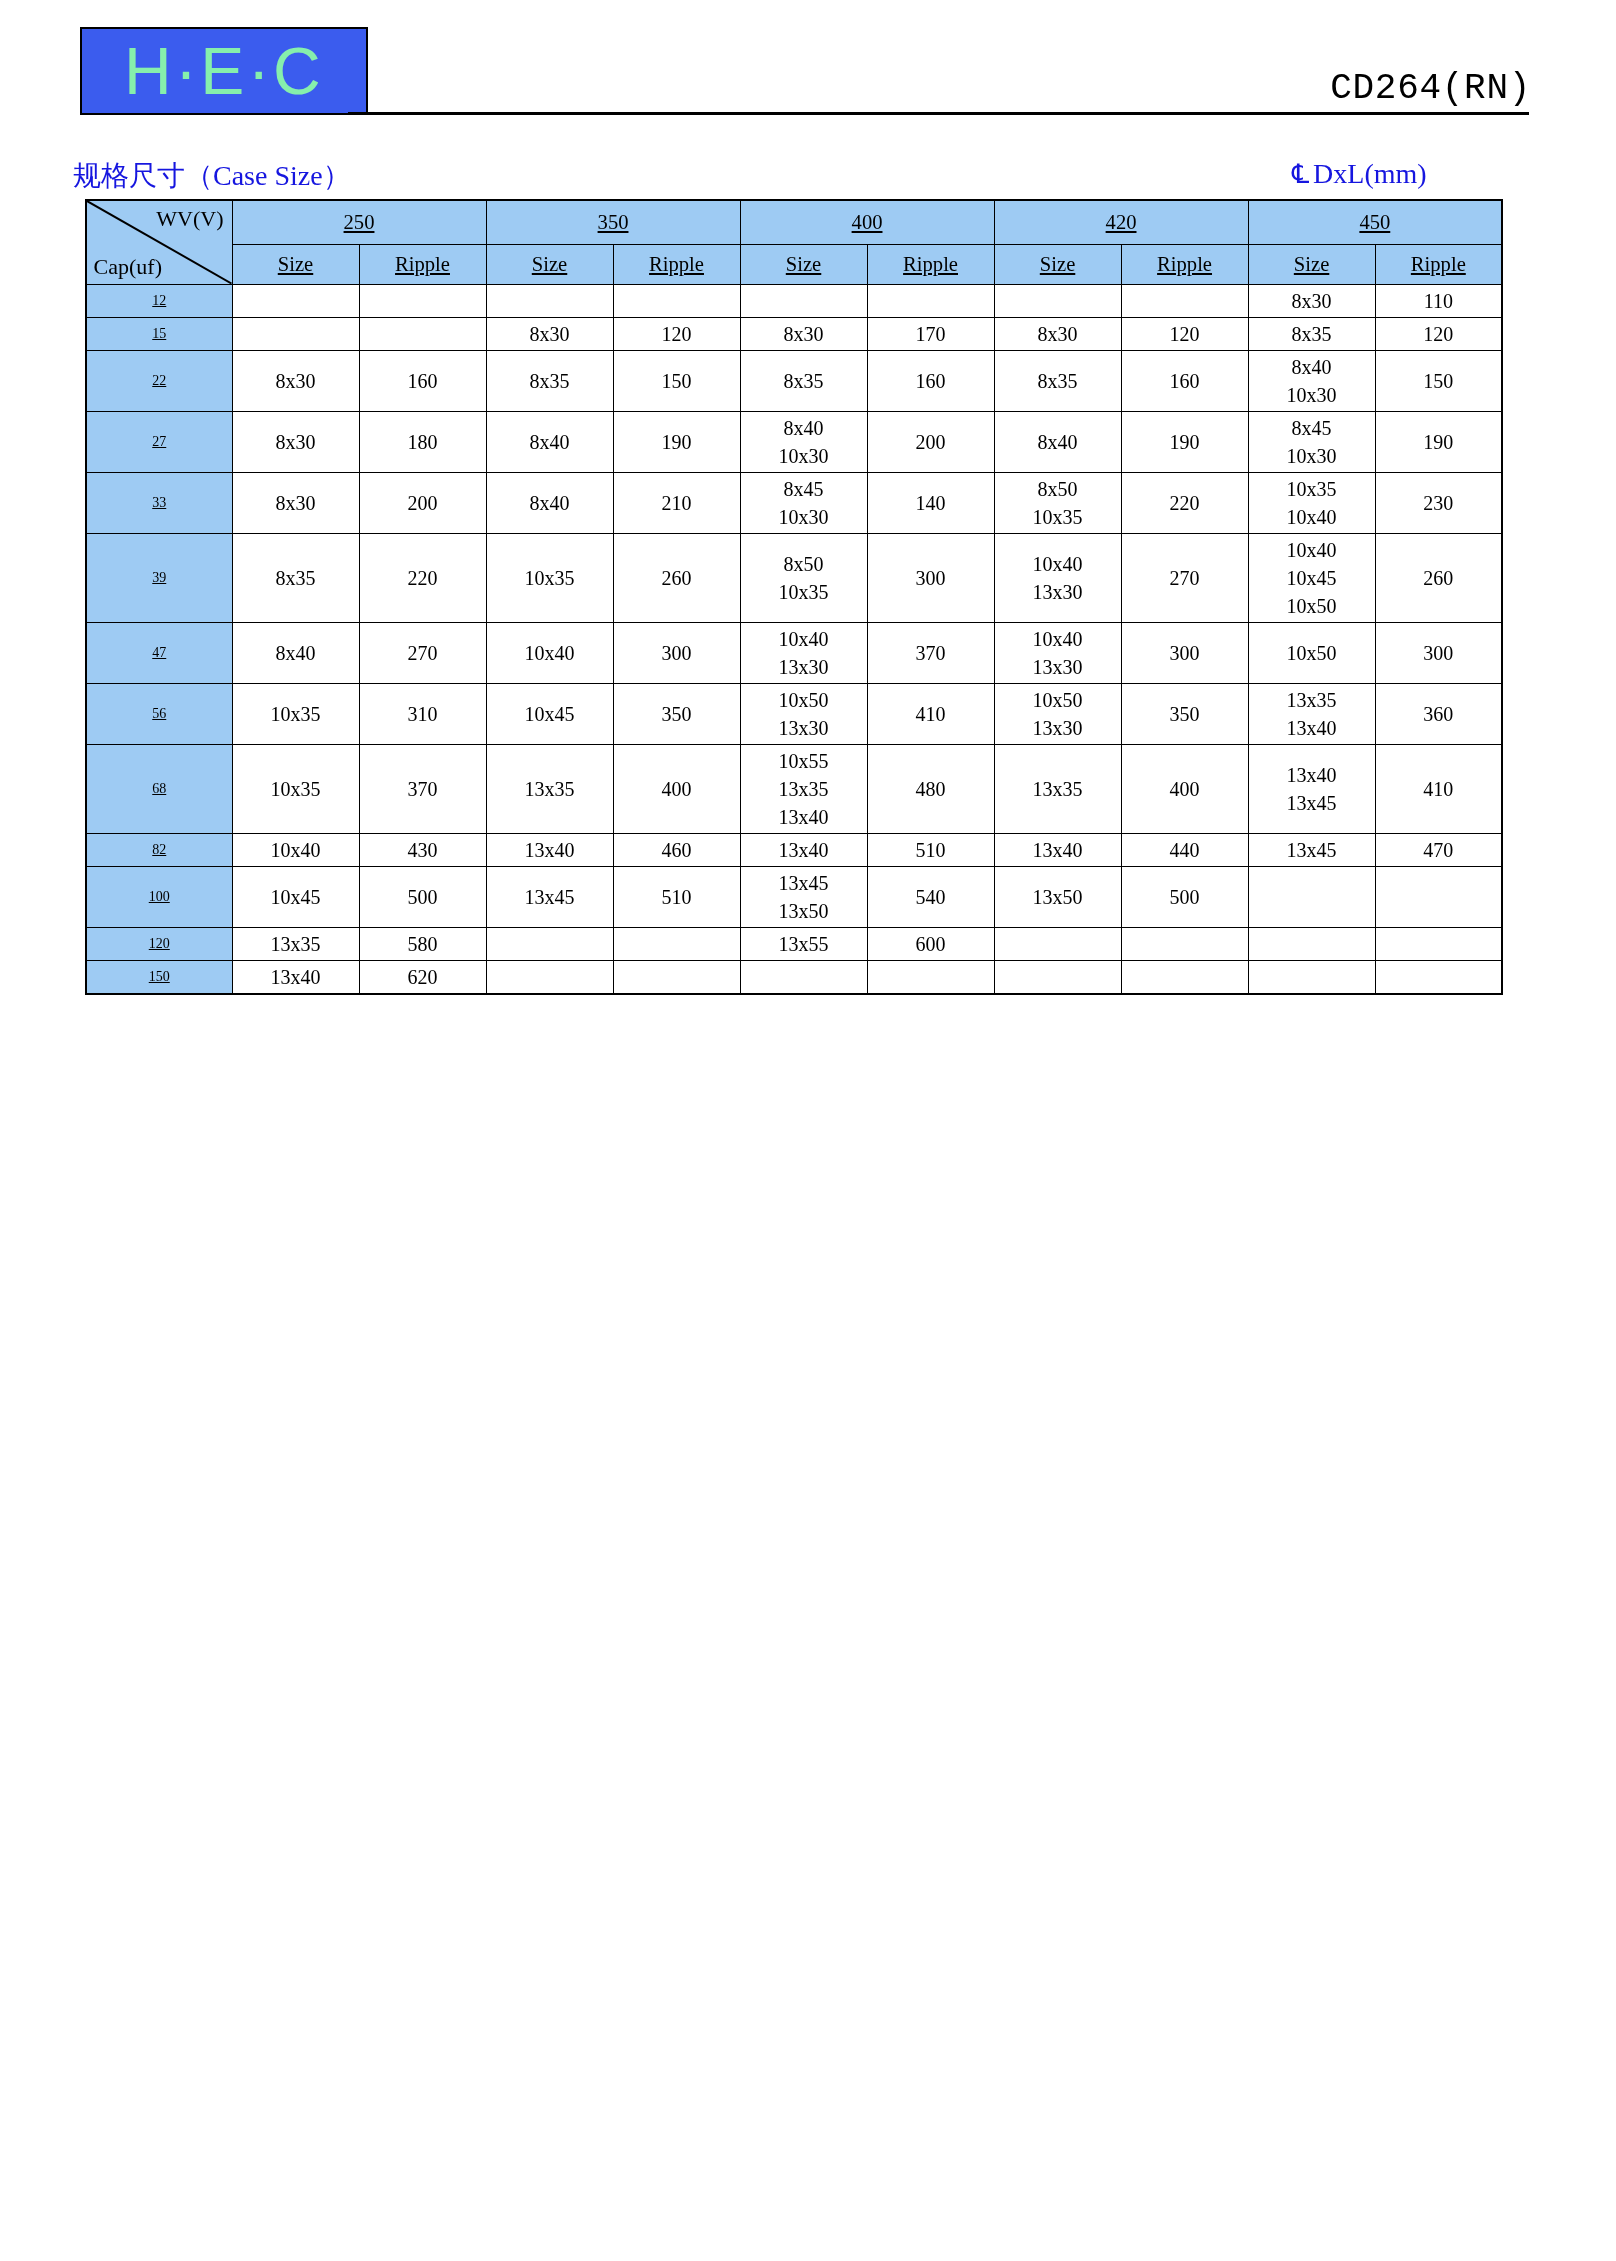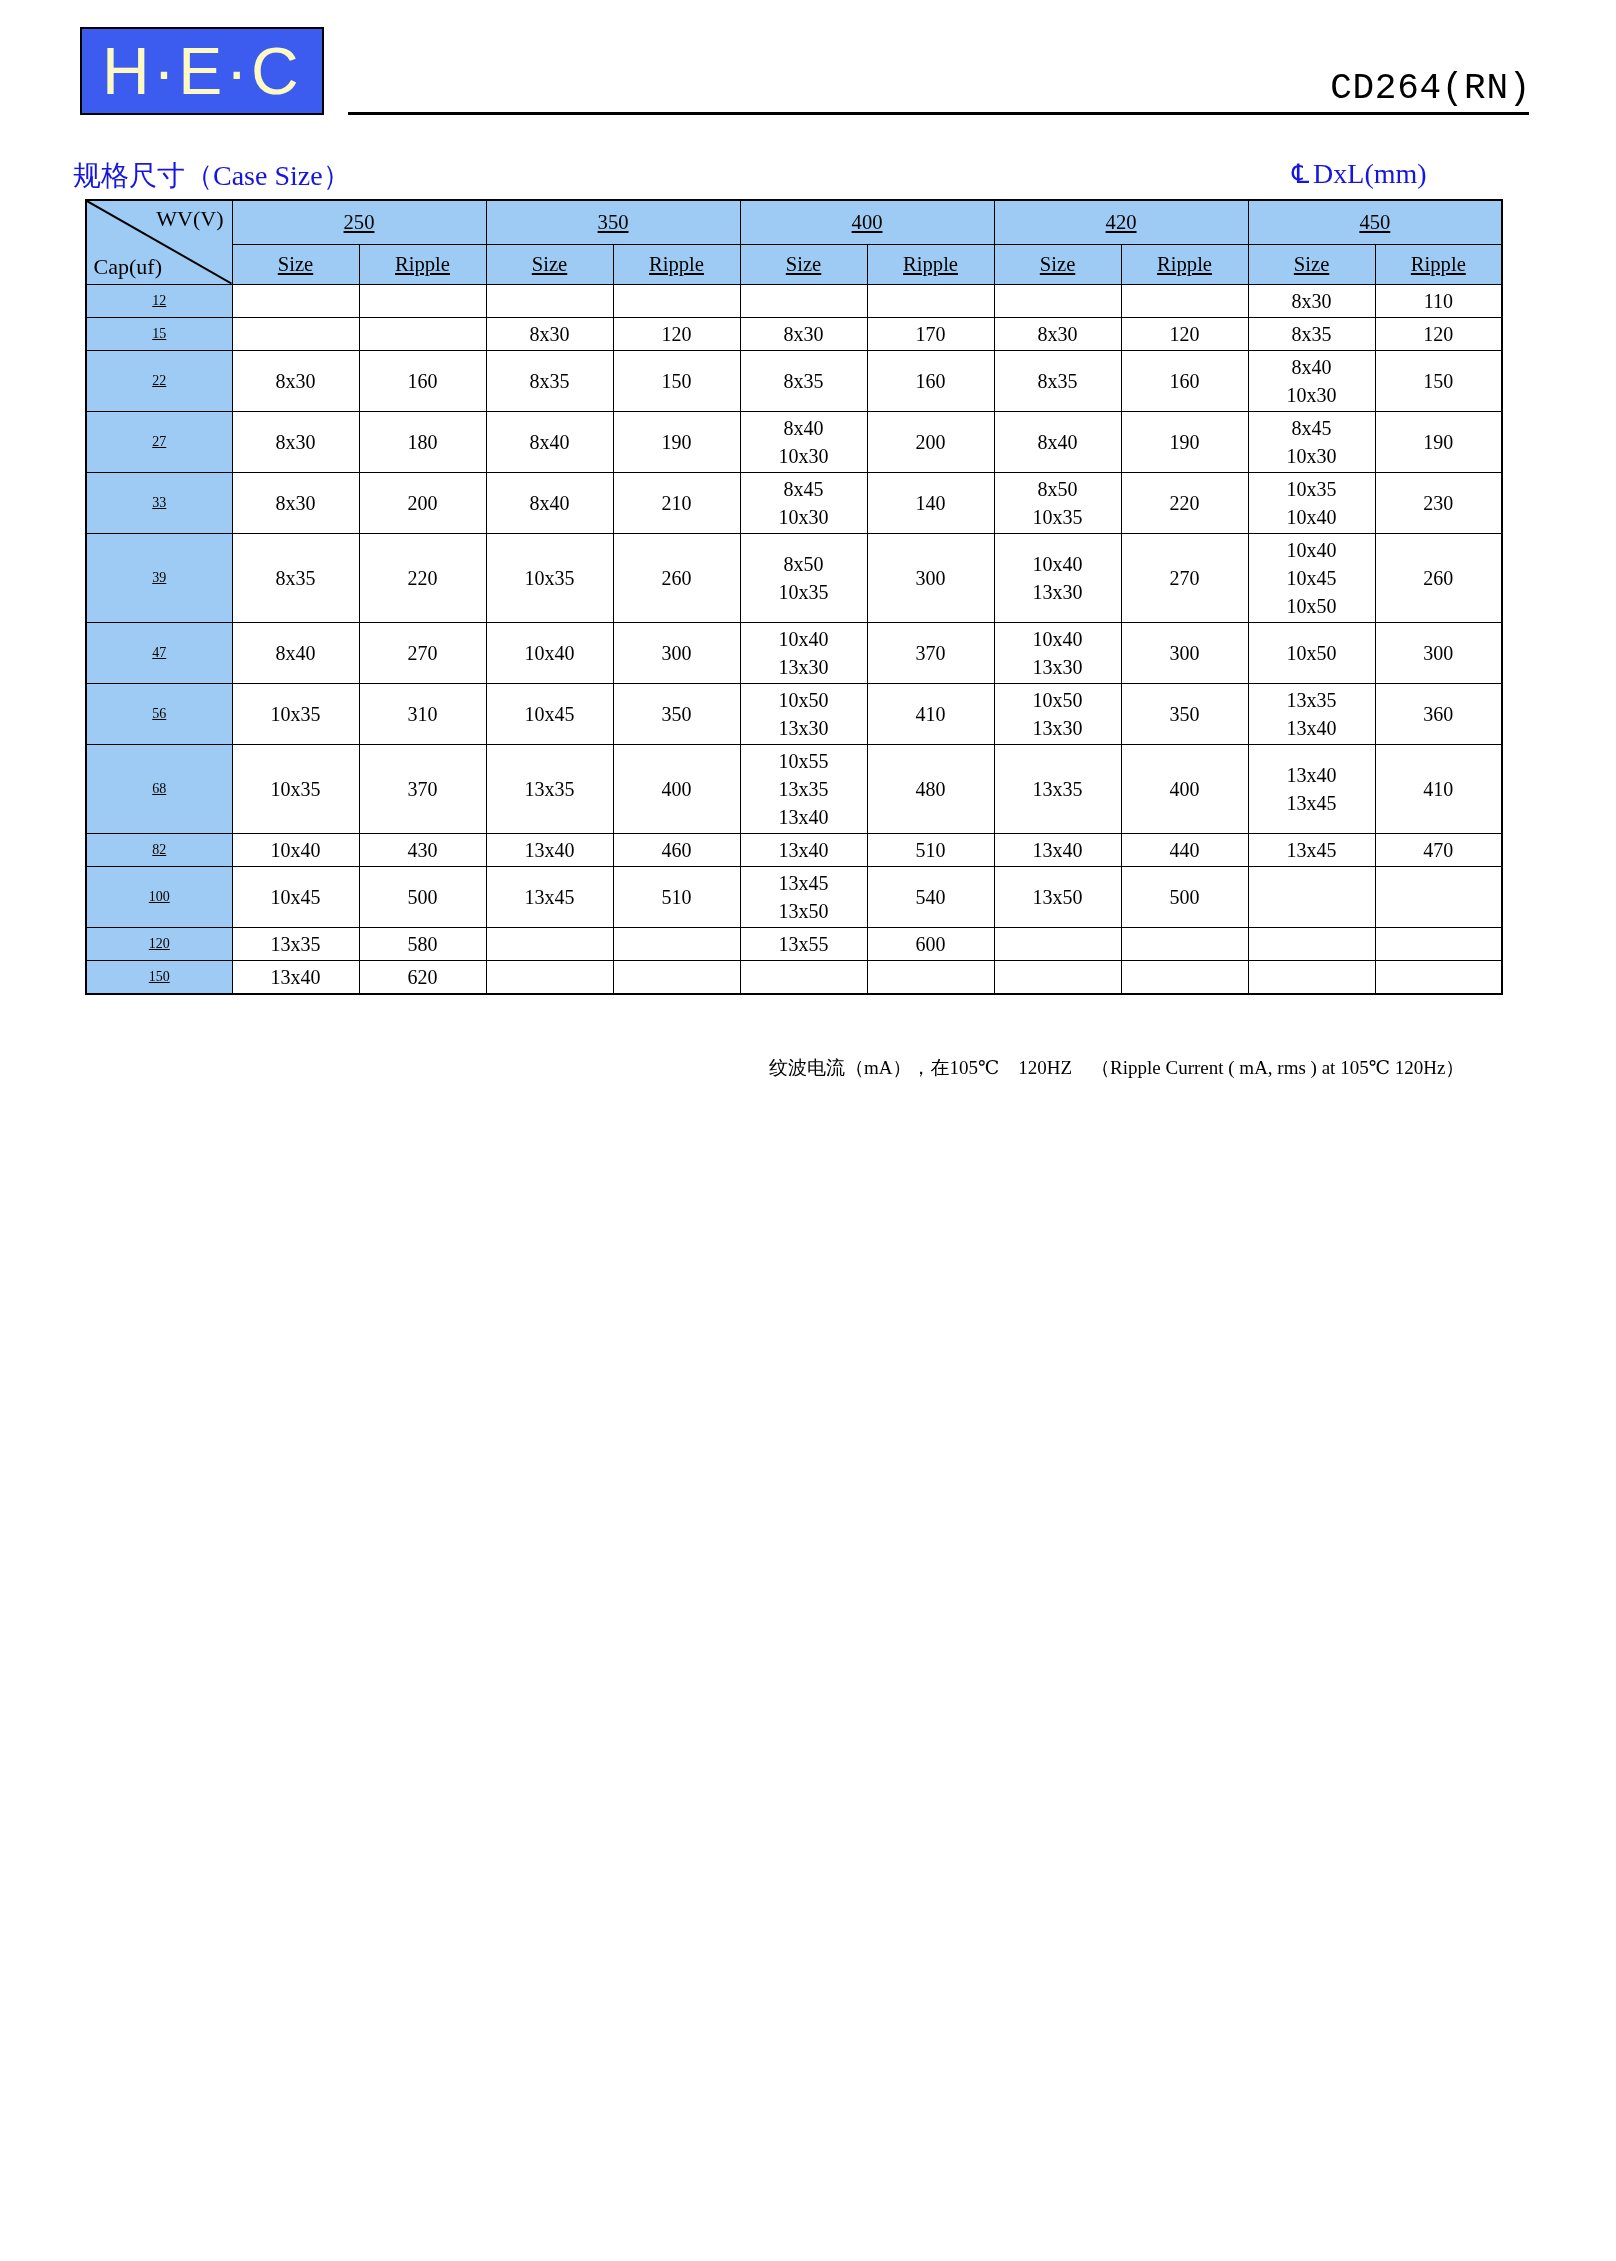--- a/index.html
+++ b/index.html
@@ -13,26 +13,26 @@
     position:relative;
     width:1616px;height:2261px;
     margin:0 auto;
     background:#ffffff;
     font-family:"Liberation Serif","DejaVu Serif",serif;
     color:#000;
     overflow:hidden;
   }
   
   .logo{
-    position:absolute;left:80px;top:27px;width:244px;height:88px;
+    position:absolute;left:80px;top:27px;width:288px;height:88px;
     background:var(--logo-fill);
     border:2.7px solid #000;
     display:flex;align-items:center;justify-content:center;
     font-family:"Liberation Sans","DejaVu Sans",sans-serif;
-    font-size:66px;line-height:1;color:#fef9c3;letter-spacing:3.3px;
+    font-size:66px;line-height:1;color:#86efac;letter-spacing:3.3px;
   }
   .doc-code{
     position:absolute;top:68px;right:85px;
     font-family:"Liberation Mono","DejaVu Sans Mono",monospace;
     font-weight:400;font-size:36px;letter-spacing:0.7px;margin-left:40px;
   }
   .header-rule{
     position:absolute;left:348px;top:112px;width:1181px;height:3.3px;background:#000;
   }
   
@@ -328,17 +328,16 @@
           <td></td>
           <td></td>
           <td></td>
           <td></td>
           <td></td>
           <td></td>
         </tr>
       </tbody>
   </table>
 
-  <div class="note">纹波电流（mA），在105℃　120HZ　（Ripple Current ( mA, rms ) at 105℃  120Hz）</div>
 
 
 </div>
 
 
 </body></html>

